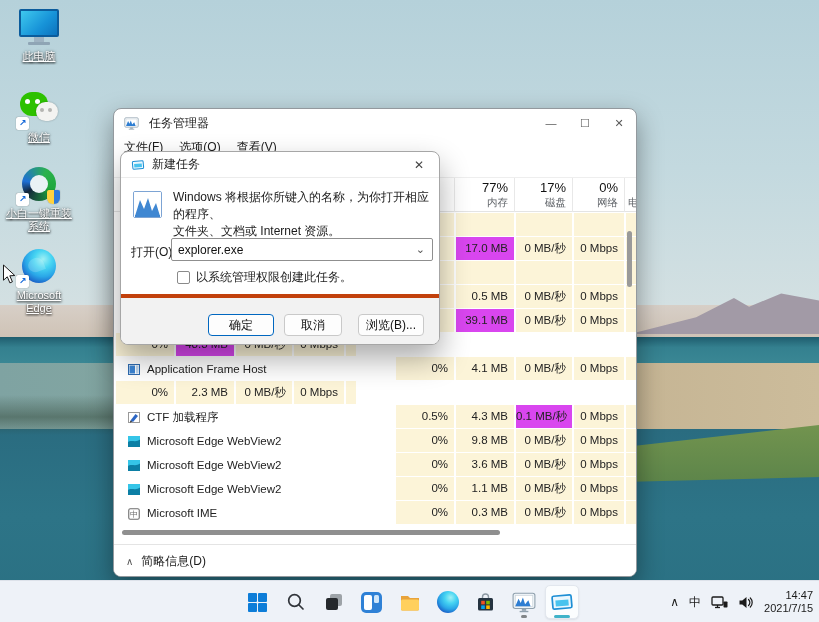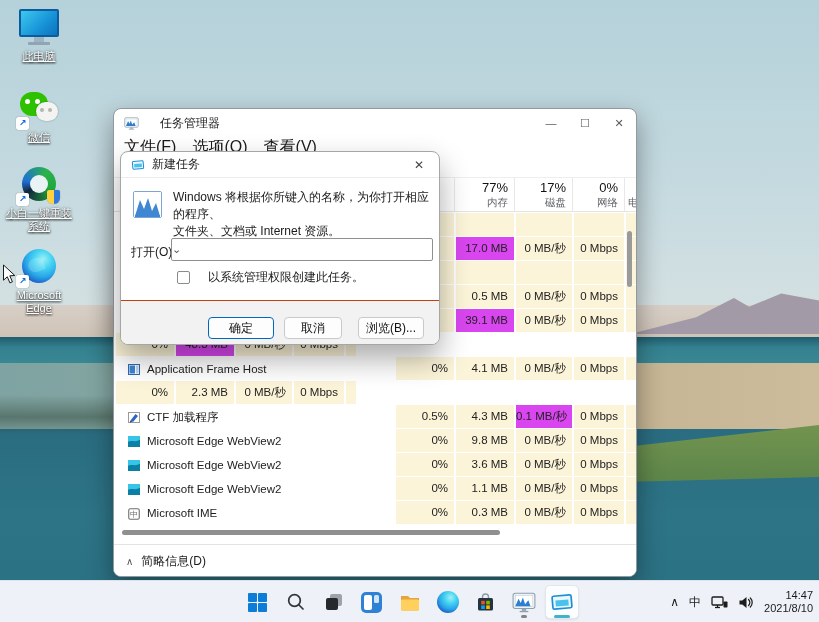--- a/index.html
+++ b/index.html
@@ -61,28 +61,28 @@
              border-radius:50% 50% 0 50%; background:rgba(255,255,255,.18); transform:rotate(-20deg); }
 
   
   .cursor { position:absolute; left:2px; top:264px; z-index:60; }
 
   
   .tm { position:absolute; left:113px; top:108px; width:524px; height:469px;
         background:#fff; border:1px solid #93999e; border-radius:8px;
         box-shadow:0 10px 26px rgba(0,0,0,.38); z-index:10; overflow:hidden; }
   .tm-titlebar { position:absolute; left:0; top:0; right:0; height:28px; display:flex; align-items:center;
-        padding-left:10px; gap:21px; }
+        padding-left:10px; gap:10px; }
   .tm-title { font-size:12px; color:#1b1b1b; }
   .tm-controls { margin-left:auto; display:flex; height:100%; }
   .tm-ctrl { width:34px; height:100%; display:flex; align-items:center; justify-content:center;
         font-size:11px; color:#5a5a5a; }
   .tm-menubar { position:absolute; left:0; top:28px; right:0; height:20px; display:flex;
         align-items:center; gap:16px; padding-left:10px; }
-  .tm-menu-item { font-size:16px; color:#1b1b1b; }
+  .tm-menu-item { font-size:12px; color:#1b1b1b; }
 
   .tm-header { position:absolute; left:0; top:68px; width:522px; height:35px;
         border-bottom:1px solid #e4e4e4; border-top:1px solid #eee; }
   .hcell { position:absolute; top:0; height:34px; border-left:1px solid #e8e8e8;
         padding:2px 6px 0 0; text-align:right; }
   .hcell .pct { font-size:13px; color:#111; line-height:16px; }
   .hcell .cap { font-size:10.5px; color:#5f6368; line-height:13px; }
   .hc-cpu  { left:280px; width:60px; }
   .hc-mem  { left:340px; width:60px; }
   .hc-disk { left:400px; width:58px; }
@@ -125,23 +125,23 @@
         align-items:flex-end; overflow:hidden; }
   .dlg-desc { position:absolute; left:52px; top:37px; width:256px; font-size:12px;
         line-height:17px; color:#1b1b1b; }
   .dlg-openlbl { position:absolute; left:10px; top:92px; font-size:12px; color:#1b1b1b; }
   .dlg-combo { position:absolute; left:50px; top:86px; width:262px; height:23px;
         border:1px solid #8f8f8f; border-radius:2px; background:#fff; display:flex; align-items:center; }
   .dlg-combo .val { flex:1; font-size:12px; color:#111; padding-left:6px; }
   .dlg-combo .chev { font-size:11px; color:#555; padding-right:7px; }
   .dlg-checkrow { position:absolute; left:56px; top:117px; display:flex; align-items:center; gap:6px; }
   .dlg-checkbox { width:13px; height:13px; border:1px solid #8a8a8a; border-radius:2px; background:#fff; }
-  .dlg-checklbl { font-size:12px; color:#1b1b1b;margin-left:12px; }
-  .dlg-footer { position:absolute; left:0; right:0; bottom:0; height:44px; background:#f2f2f2;
-        border-top:1px solid #c2410c; }
+  .dlg-checklbl { font-size:12px; color:#1b1b1b; }
+  .dlg-footer { position:absolute; left:0; right:0; bottom:0; height:50px; background:#f2f2f2;
+        border-top:4px solid #c2410c; }
   .dlg-btn { position:absolute; top:16px; height:22px; font-size:12px; color:#111;
         background:#fdfdfd; border:1px solid #c9c9c9; border-radius:4px;
         display:flex; align-items:center; justify-content:center; }
   .btn-ok { left:87px; width:66px; border-color:#0067c0; }
   .btn-cancel { left:163px; width:58px; }
   .btn-browse { left:237px; width:66px; }
 
   
   .taskbar { position:absolute; left:0; top:580px; width:819px; height:42px;
         background:#eef2f8; border-top:1px solid #dde2ea; z-index:50; }
@@ -467,20 +467,21 @@
         <path d="M1 24 L26 24" stroke="#3f87d2" stroke-width="2"></path>
       </svg>
     </div>
     <div class="dlg-desc">
       <div>Windows 将根据你所键入的名称，为你打开相应的程序、</div>
       <div>文件夹、文档或 Internet 资源。</div>
     </div>
 
     <div class="dlg-openlbl">打开(O):</div>
     <div class="dlg-combo">
+      <span class="val">explorer.exe</span>
       <span class="chev">⌄</span>
     </div>
 
     <div class="dlg-checkrow">
       <div class="dlg-checkbox"></div>
       <span class="dlg-checklbl">以系统管理权限创建此任务。</span>
     </div>
 
     <div class="dlg-footer">
       <div class="dlg-btn btn-ok">确定</div>
@@ -581,18 +582,18 @@
       </span>
       <span style="display:inline-flex;">
         <svg width="16" height="15" viewBox="0 0 16 15">
           <path d="M1.5 5.5 h2.8 L8.5 2 v11 L4.3 9.5 H1.5 Z" fill="#1b1b1b"></path>
           <path d="M10.5 4.5 a4 4 0 0 1 0 6" fill="none" stroke="#1b1b1b" stroke-width="1.2" stroke-linecap="round"></path>
           <path d="M12.3 3 a6.3 6.3 0 0 1 0 9" fill="none" stroke="#1b1b1b" stroke-width="1.2" stroke-linecap="round"></path>
         </svg>
       </span>
       <div class="tray-clock">
         <div>14:47</div>
-        <div>2021/8/10</div>
+        <div>2021/7/15</div>
       </div>
     </div>
   </div>
 
 </div>
 
 </body></html>

